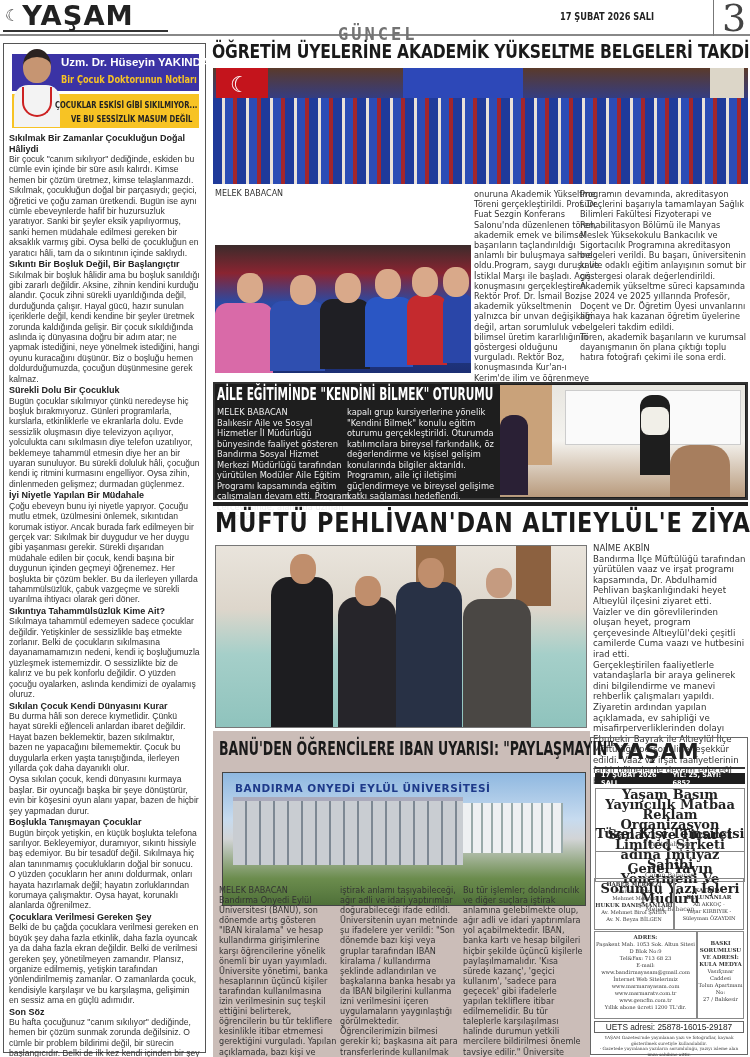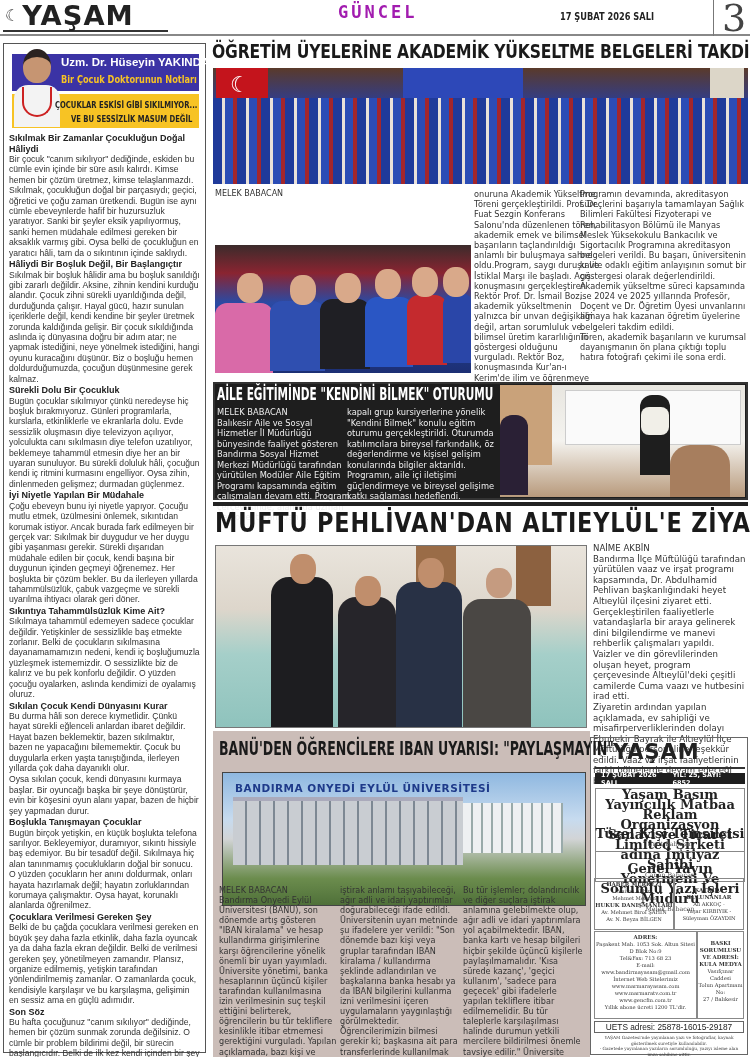--- a/index.html
+++ b/index.html
@@ -4,21 +4,21 @@
 <style>
 *{box-sizing:border-box;margin:0;padding:0}
 body{width:750px;height:1057px;background:#fff;font-family:"Liberation Sans",sans-serif;color:#222;position:relative;overflow:hidden}
 .abs{position:absolute}
 
 .masthead{left:0;top:0;width:750px;height:36px;border-bottom:2px solid #888}
 .logo{left:3px;top:2px;width:165px;height:30px;border-bottom:2px solid #333}
 .logo .swoosh{position:absolute;left:2px;top:4px;font-size:16px;color:#333;font-family:"DejaVu Serif",serif}
 .logo .txt{position:absolute;left:22px;top:-1px;font:900 26px "DejaVu Sans",sans-serif;letter-spacing:1px;color:#222;transform:scaleX(1.05)}
 .logo .tag{position:absolute;left:60px;top:25px;font-size:3px;color:#777}
-.section{left:338px;top:2px;font:700 17px "DejaVu Sans Mono",monospace;letter-spacing:3px;color:#a21caf}
+.section{left:338px;top:24px;font:700 17px "DejaVu Sans Mono",monospace;letter-spacing:3px;color:#737373}
 .date{left:560px;top:10px;font:700 11px "DejaVu Sans",sans-serif;transform:scaleX(.75);transform-origin:left;color:#222}
 .pagenum{left:713px;top:-4px;font:400 38px "DejaVu Serif",serif;color:#444;border-left:1px solid #777;padding-left:8px;height:40px}
 
 .col-left{left:3px;top:43px;width:203px;height:1010px;border:1px solid #555;padding:3px 5px}
 .banner{width:190px;height:82px;position:relative;margin-bottom:4px}
 .banner .top{position:absolute;left:3px;top:7px;width:187px;height:37px;background:#3b33a5}
 .banner .bottom{position:absolute;left:3px;top:47px;width:187px;height:34px;background:#f7c324}
 .banner .face{position:absolute;left:5px;top:2px;width:46px;height:78px}
 .banner .face .head{position:absolute;left:9px;top:0;width:28px;height:34px;background:#c69572;border-radius:50% 50% 45% 45%;border-top:8px solid #2a2220}
 .banner .face .coat{position:absolute;left:0;top:36px;width:46px;height:42px;background:#f3f3f3;border-radius:14px 14px 0 0}
@@ -99,21 +99,21 @@
         <div class="head"></div>
         <div class="stetho"></div>
     </div>
     <div class="name">Uzm. Dr. Hüseyin YAKINDA</div>
     <div class="sub">Bir Çocuk Doktorunun Notları</div>
     <div class="hl1">ÇOCUKLAR ESKİSİ GİBİ SIKILMIYOR...</div>
     <div class="hl2">VE BU SESSİZLİK MASUM DEĞİL</div>
   </div>
   <h4>Sıkılmak Bir Zamanlar Çocukluğun Doğal Hâliydi</h4>
   <p>Bir çocuk "canım sıkılıyor" dediğinde, eskiden bu cümle evin içinde bir süre asılı kalırdı. Kimse hemen bir çözüm üretmez, kimse telaşlanmazdı. Sıkılmak, çocukluğun doğal bir parçasıydı; geçici, öğretici ve çoğu zaman üretkendi. Bugün ise aynı cümle ebeveynlerde hafif bir huzursuzluk yaratıyor. Sanki bir şeyler eksik yapılıyormuş, sanki hemen müdahale edilmesi gereken bir aksaklık varmış gibi. Oysa belki de çocukluğun en yaratıcı hâli, tam da o sıkıntının içinde saklıydı.</p>
-  <h4>Hâliydi Bir Boşluk Değil, Bir Başlangıçtır</h4>
+  <h4>Sıkıntı Bir Boşluk Değil, Bir Başlangıçtır</h4>
   <p>Sıkılmak bir boşluk hâlidir ama bu boşluk sanıldığı gibi zararlı değildir. Aksine, zihnin kendini kurduğu alandır. Çocuk zihni sürekli uyarıldığında değil, durduğunda çalışır. Hayal gücü, hazır sunulan içeriklerle değil, kendi kendine bir şeyler üretmek zorunda kaldığında gelişir. Bir çocuk sıkıldığında aslında iç dünyasına doğru bir adım atar; ne yapmak istediğini, neye yönelmek istediğini, hangi oyunu kuracağını düşünür. Biz o boşluğu hemen doldurduğumuzda, çocuğun düşünmesine gerek kalmaz.</p>
   <h4>Sürekli Dolu Bir Çocukluk</h4>
   <p>Bugün çocuklar sıkılmıyor çünkü neredeyse hiç boşluk bırakmıyoruz. Günleri programlarla, kurslarla, etkinliklerle ve ekranlarla dolu. Evde sessizlik oluşmasın diye televizyon açılıyor, yolculukta canı sıkılmasın diye telefon uzatılıyor, beklemeye tahammül etmesin diye her an bir uyaran sunuluyor. Bu sürekli doluluk hâli, çocuğun kendi iç ritmini kurmasını engelliyor. Oysa zihin, dinlenmeden gelişmez; durmadan güçlenmez.</p>
   <h4>İyi Niyetle Yapılan Bir Müdahale</h4>
   <p>Çoğu ebeveyn bunu iyi niyetle yapıyor. Çocuğu mutlu etmek, üzülmesini önlemek, sıkıntıdan korumak istiyor. Ancak burada fark edilmeyen bir gerçek var: Sıkılmak bir duygudur ve her duygu gibi yaşanması gerekir. Sürekli dışarıdan müdahale edilen bir çocuk, kendi başına bir duygunun içinden geçmeyi öğrenemez. Her boşlukta bir çözüm bekler. Bu da ilerleyen yıllarda tahammülsüzlük, çabuk vazgeçme ve sürekli uyarılma ihtiyacı olarak geri döner.</p>
   <h4>Sıkıntıya Tahammülsüzlük Kime Ait?</h4>
   <p>Sıkılmaya tahammül edemeyen sadece çocuklar değildir. Yetişkinler de sessizlikle baş etmekte zorlanır. Belki de çocukların sıkılmasına dayanamamamızın nedeni, kendi iç boşluğumuzla yüzleşmek istememizdir. O sessizlikte biz de kalırız ve bu pek konforlu değildir. O yüzden çocuğu oyalarken, aslında kendimizi de oyalamış oluruz.</p>
   <h4>Sıkılan Çocuk Kendi Dünyasını Kurar</h4>
   <p>Bu durma hâli son derece kıymetlidir. Çünkü hayat sürekli eğlenceli anlardan ibaret değildir. Hayat bazen beklemektir, bazen sıkılmaktır, bazen ne yapacağını bilememektir. Çocuk bu duygularla erken yaşta tanıştığında, ilerleyen yıllarda çok daha dayanıklı olur.</p>
   <p>Oysa sıkılan çocuk, kendi dünyasını kurmaya başlar. Bir oyuncağı başka bir şeye dönüştürür, evin bir köşesini oyun alanı yapar, bazen de hiçbir şey yapmadan durur.</p>
@@ -183,22 +183,22 @@
   <div class="man" style="left:180px;width:66px;height:145px;background:#283145"></div>
   <div class="man" style="left:247px;width:68px;height:128px;background:#4a4744"></div>
   <div class="head" style="left:74px;top:8px"></div>
   <div class="head" style="left:139px;top:30px"></div>
   <div class="head" style="left:202px;top:12px"></div>
   <div class="head" style="left:270px;top:22px;background:#c59b80"></div>
 </div>
 <div class="abs mufti-text" style="left:593px;top:543px;width:155px">
   <div>NAİME AKBİN</div>
   <div>Bandırma İlçe Müftülüğü tarafından yürütülen vaaz ve irşat programı kapsamında, Dr. Abdulhamid Pehlivan başkanlığındaki heyet Altıeylül ilçesini ziyaret etti.</div>
+  <div>Vaizler ve din görevlilerinden oluşan heyet, program çerçevesinde Altıeylül'deki çeşitli camilerde Cuma vaazı ve hutbesini irad etti.</div>
   <div>Gerçekleştirilen faaliyetlerle vatandaşlarla bir araya gelinerek dini bilgilendirme ve manevi rehberlik çalışmaları yapıldı.</div>
-  <div>Vaizler ve din görevlilerinden oluşan heyet, program çerçevesinde Altıeylül'deki çeşitli camilerde Cuma vaazı ve hutbesini irad etti.</div>
   <div>Ziyaretin ardından yapılan açıklamada, ev sahipliği ve misafirperverliklerinden dolayı Ebubekir Bayrak ile Altıeylül İlçe Müftülüğü personeline teşekkür edildi. Vaaz ve irşat faaliyetlerinin farklı bölgelerde devam edeceği belirtildi.</div>
 </div>
 
 <div class="abs banu"></div>
 <div class="abs banu-h">BANÜ'DEN ÖĞRENCİLERE IBAN UYARISI: "PAYLAŞMAYIN"</div>
 <div class="abs photo5">
   <div class="bld"></div>
     <div class="bld2"></div>
   <div class="sign">BANDIRMA ONYEDİ EYLÜL ÜNİVERSİTESİ</div>
 </div>

